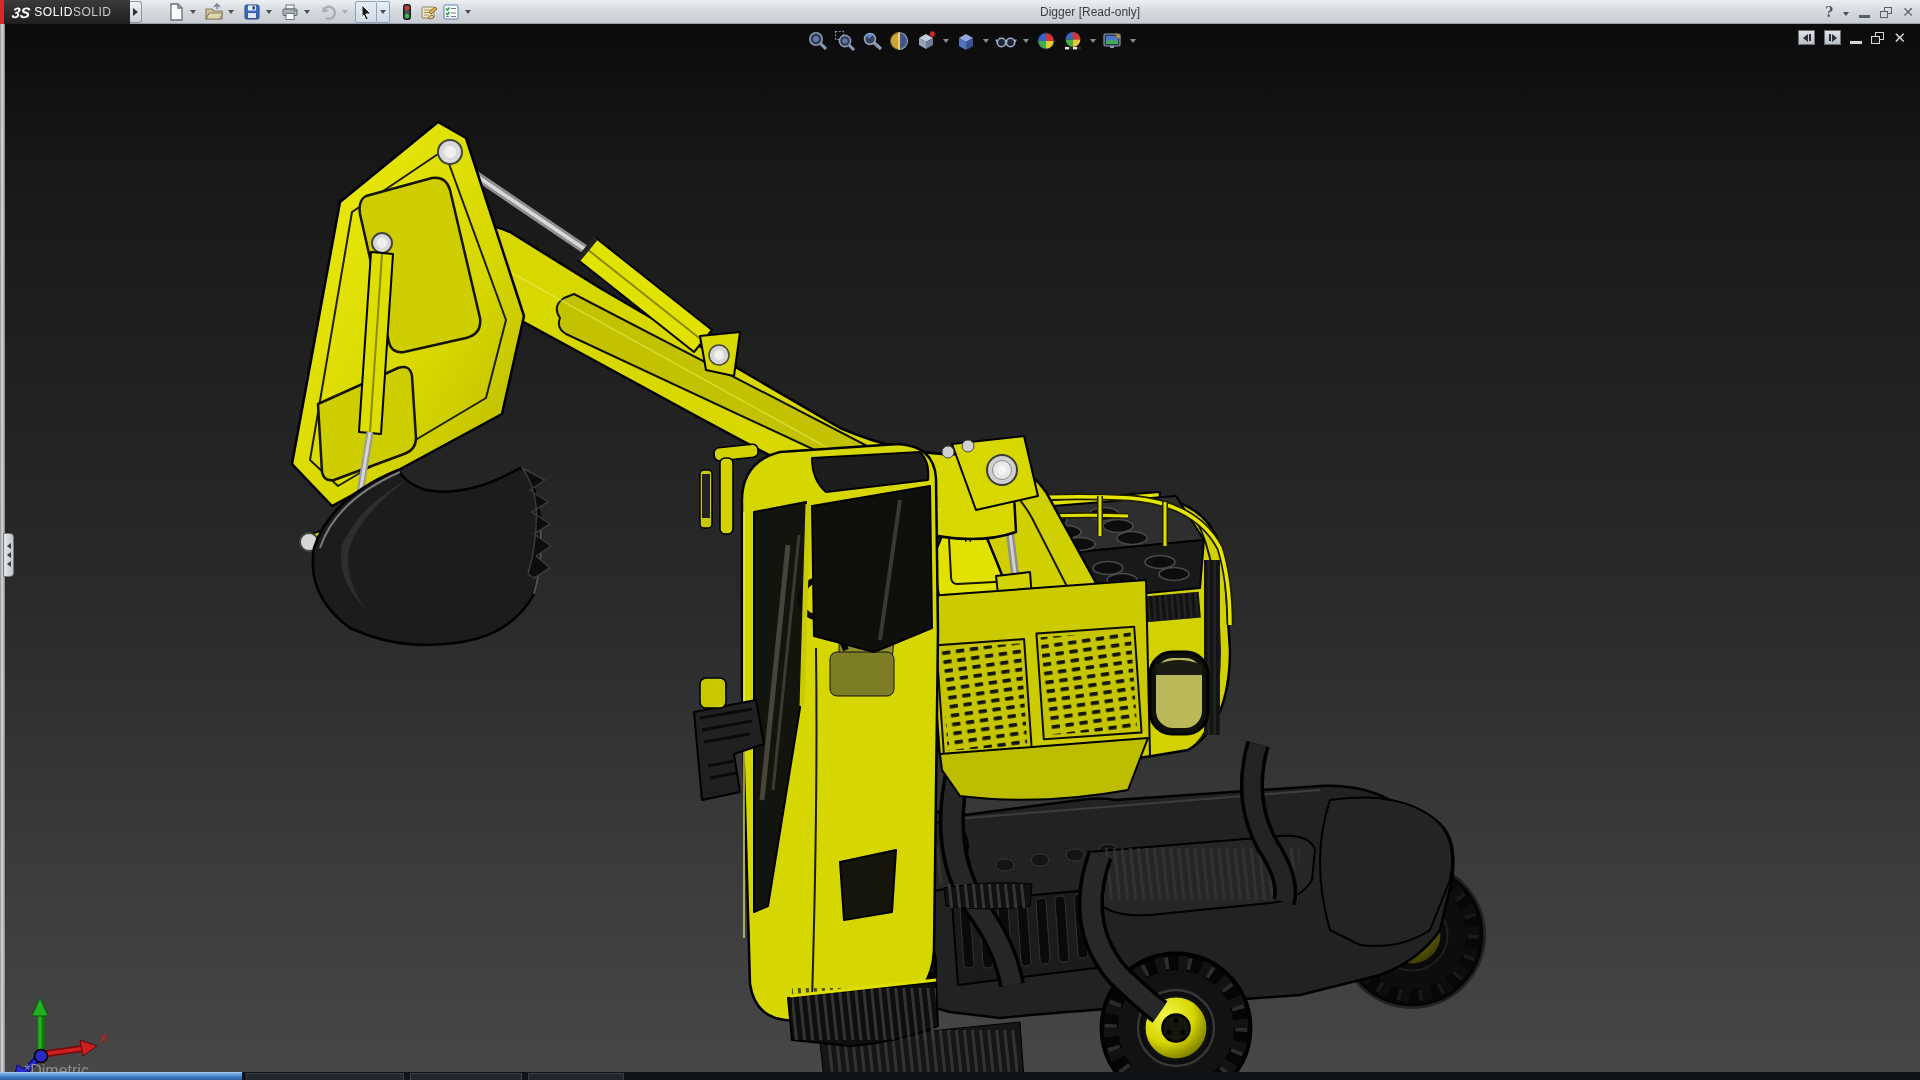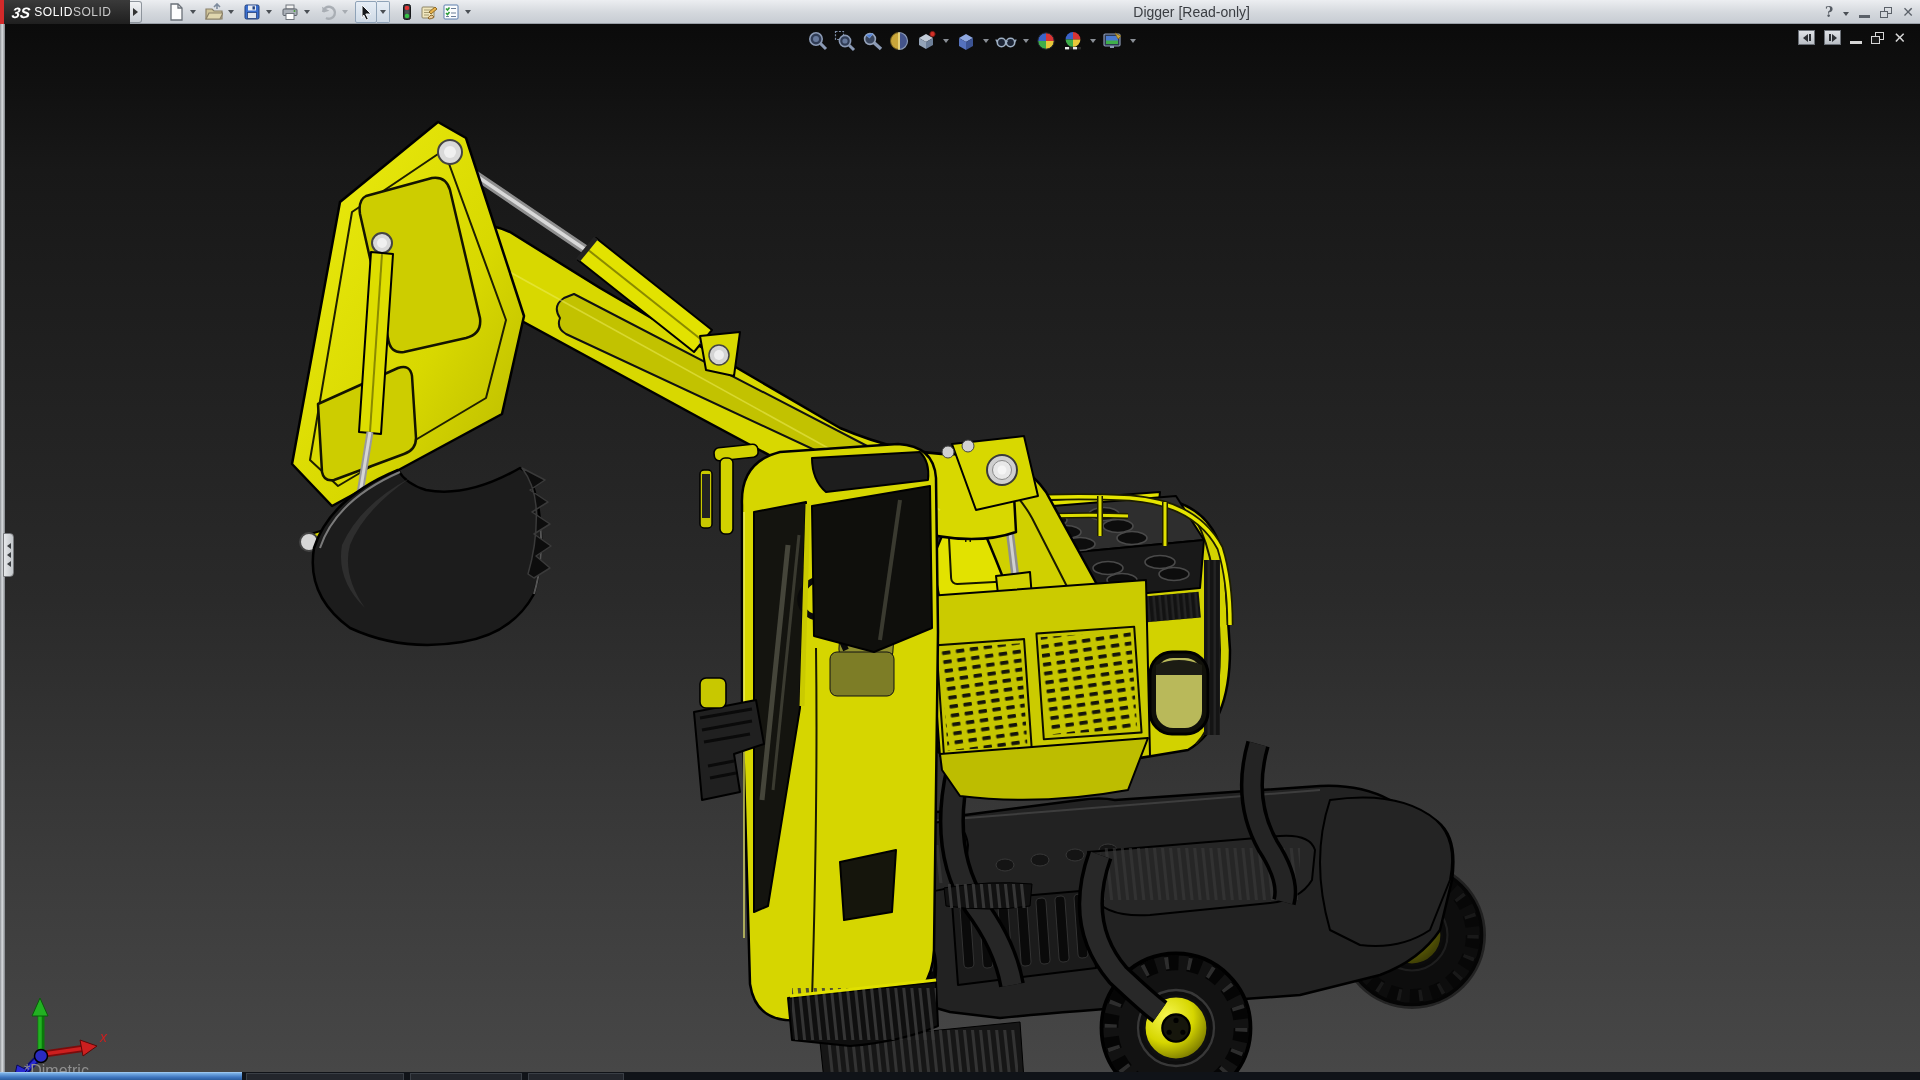--- a/index.html
+++ b/index.html
@@ -24,21 +24,21 @@
 
   .std-toolbar { position:absolute; left:165px; top:1px; height:22px; display:flex; align-items:center; }
   .tb-btn { width:22px; height:22px; display:flex; align-items:center; justify-content:center; }
   .tb-dd { width:12px; height:22px; display:flex; align-items:center; justify-content:center; margin-right:4px; }
   .dd-arrow { width:0; height:0; border-top:4px solid #4a4f55; border-left:3.5px solid transparent; border-right:3.5px solid transparent; }
   .dd-arrow.dim { border-top-color:#a7acb2; }
   .tb-btn.pressed { background:linear-gradient(#e7eef6,#cfdae6); border:1px solid #8fa3b8; border-radius:2px; }
   .tb-group-dd { border:1px solid #8fa3b8; border-left:none; background:linear-gradient(#e7eef6,#cfdae6); border-radius:0 2px 2px 0; margin-right:6px; width:13px; height:22px; display:flex; align-items:center; justify-content:center; }
 
   .win-title { position:absolute; left:1040px; top:0; width:210px; height:18px; line-height:24px;
-    text-align:right; font-size:14px; color:#3a3d42; }
+    text-align:left; font-size:12px; color:#3a3d42; }
   .win-controls { position:absolute; right:6px; top:0; height:24px; display:flex; align-items:center; gap:10px; }
   .wc-help { font-size:14px; font-weight:bold; color:#555b63; font-family:"DejaVu Serif",serif; }
   .wc-min { width:11px; height:3px; background:#5a6068; margin-top:8px; }
   .wc-restore { position:relative; width:12px; height:11px; }
   .wc-restore .r1 { position:absolute; right:0; top:0; width:8px; height:7px; border:1.5px solid #5a6068; }
   .wc-restore .r2 { position:absolute; left:0; bottom:0; width:8px; height:7px; border:1.5px solid #5a6068; background:#d4d8dd; }
   .wc-close { font-size:14px; font-weight:bold; color:#5a6068; font-family:"DejaVu Sans",sans-serif; }
 
   
   .viewport { position:absolute; top:24px; left:0; width:1920px; height:1048px;

